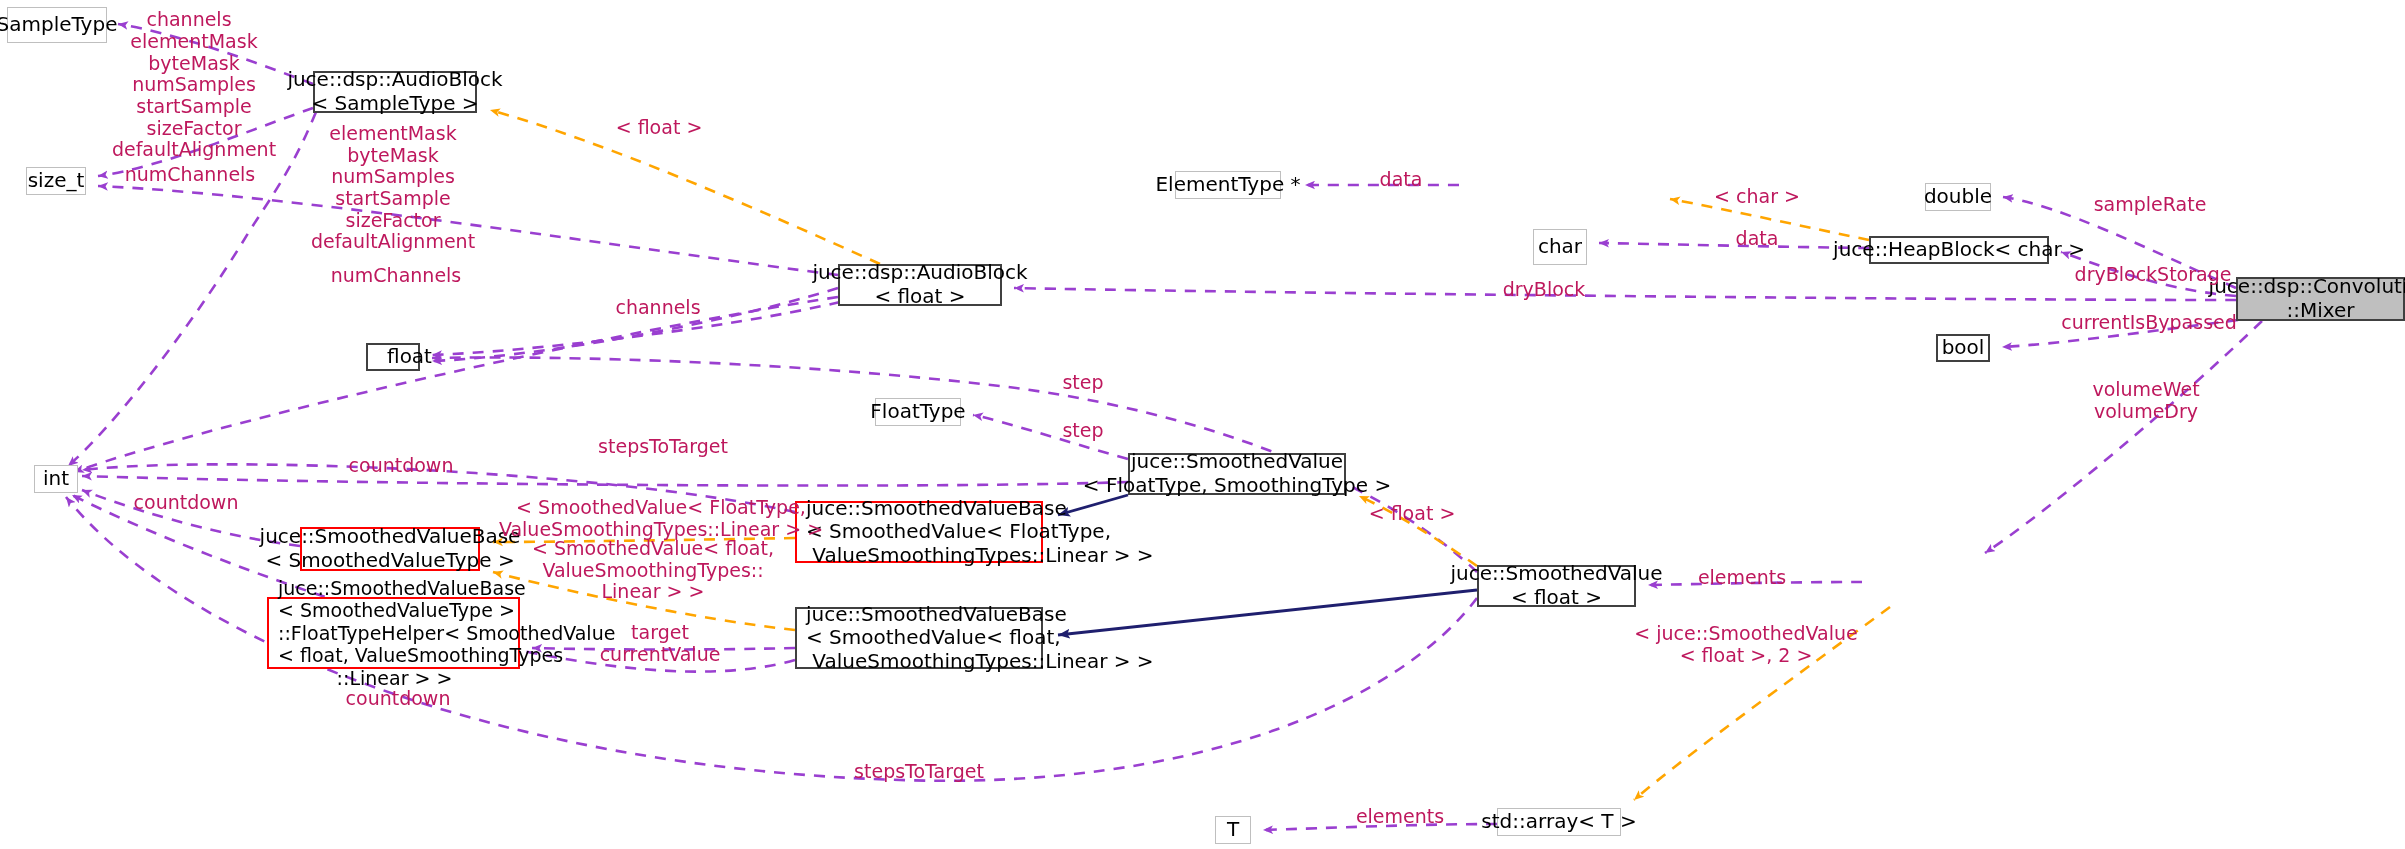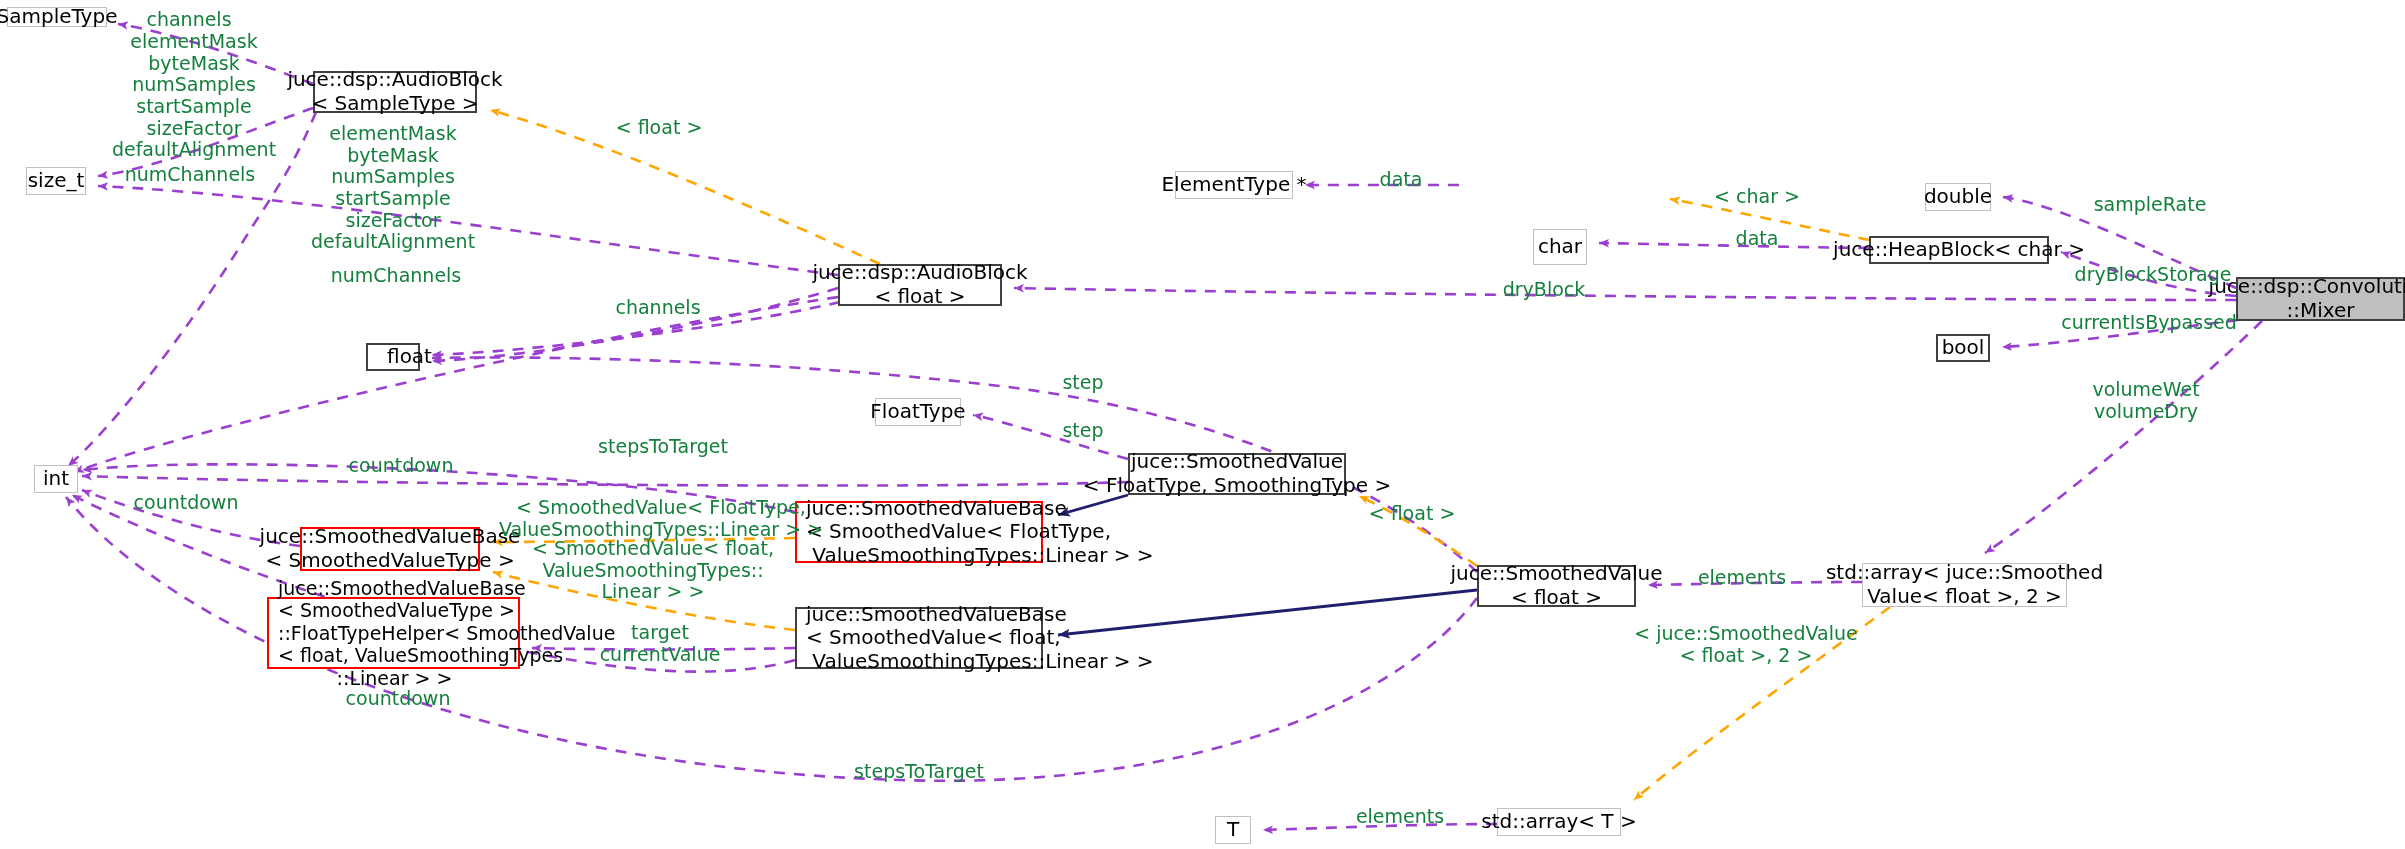--- a/index.html
+++ b/index.html
@@ -20,21 +20,21 @@
     line-height:1.18;
     white-space:pre;
     padding:2px 7px;
   }
   .node.plain{border:1.5px solid #bfbfbf;}
   .node.strong{border:2.5px solid #404040;}
   .node.red{border:2.5px solid #ff0000;}
   .node.current{border:2.5px solid #404040;background:#bfbfbf;}
   .elabel{
     position:absolute;
-    color:#15803d;
+    color:#be185d;
     font-size:19px;
     line-height:1.14;
     text-align:center;
     white-space:pre;
     transform:translate(-50%,-50%);
     pointer-events:none;
   }
   .nline{display:block;}
 </style>
 </head>
@@ -122,27 +122,27 @@
     </g>
 
     <g class="g-inherit" fill="none" stroke="#1f1f6e" stroke-width="2.8" marker-end="url(#ah-inherit)">
 
       <path d="M1128,495 L1058,515"></path>
 
       <path d="M1477,590 L1058,635"></path>
     </g>
   </svg>
 
-  <div class="node plain" style="left:7px;top:7px;width:100px;height:20px;"><span class="nline">SampleType</span></div>
+  <div class="node plain" style="left:7px;top:7px;width:100px;height:36px;"><span class="nline">SampleType</span></div>
 
   <div class="node strong" style="left:313px;top:71px;width:164px;height:42px;"><span class="nline">juce::dsp::AudioBlock</span><span class="nline">&lt; SampleType &gt;</span></div>
 
   <div class="node plain" style="left:26px;top:167px;width:60px;height:28px;"><span class="nline">size_t</span></div>
 
-  <div class="node plain" style="left:1175px;top:171px;width:118px;height:28px;"><span class="nline">ElementType *</span></div>
+  <div class="node plain" style="left:1175px;top:171px;width:106px;height:28px;"><span class="nline">ElementType *</span></div>
 
 
   <div class="node plain" style="left:1925px;top:183px;width:66px;height:28px;"><span class="nline">double</span></div>
 
   <div class="node strong" style="left:838px;top:264px;width:164px;height:42px;"><span class="nline">juce::dsp::AudioBlock</span><span class="nline">&lt; float &gt;</span></div>
 
   <div class="node plain" style="left:1533px;top:229px;width:54px;height:36px;"><span class="nline">char</span></div>
 
   <div class="node strong" style="left:1869px;top:236px;width:180px;height:28px;"><span class="nline">juce::HeapBlock&lt; char &gt;</span></div>
 
@@ -157,21 +157,20 @@
   <div class="node plain" style="left:34px;top:465px;width:44px;height:28px;"><span class="nline">int</span></div>
 
   <div class="node strong" style="left:1128px;top:453px;width:218px;height:42px;"><span class="nline">juce::SmoothedValue</span><span class="nline">&lt; FloatType, SmoothingType &gt;</span></div>
 
   <div class="node red" style="left:795px;top:501px;width:248px;height:62px;align-items:flex-start;text-align:left;padding-left:9px;"><span class="nline">juce::SmoothedValueBase</span><span class="nline">&lt; SmoothedValue&lt; FloatType,</span><span class="nline"> ValueSmoothingTypes::Linear &gt; &gt;</span></div>
 
   <div class="node red" style="left:300px;top:527px;width:180px;height:44px;"><span class="nline">juce::SmoothedValueBase</span><span class="nline">&lt; SmoothedValueType &gt;</span></div>
 
   <div class="node strong" style="left:1477px;top:565px;width:159px;height:42px;"><span class="nline">juce::SmoothedValue</span><span class="nline">&lt; float &gt;</span></div>
 
-  <div class="node plain" style="left:1862px;top:563px;width:205px;height:44px;"><span class="nline">std::array&lt; juce::Smoothed</span><span class="nline">Value&lt; float &gt;, 2 &gt;</span></div>
 
   <div class="node red" style="left:267px;top:597px;width:253px;height:72px;align-items:flex-start;text-align:left;padding-left:9px;font-size:19px;"><span class="nline">juce::SmoothedValueBase</span><span class="nline">&lt; SmoothedValueType &gt;</span><span class="nline">::FloatTypeHelper&lt; SmoothedValue</span><span class="nline">&lt; float, ValueSmoothingTypes</span><span class="nline" style="align-self:center;">::Linear &gt; &gt;</span></div>
 
   <div class="node strong" style="left:795px;top:607px;width:248px;height:62px;align-items:flex-start;text-align:left;padding-left:9px;"><span class="nline">juce::SmoothedValueBase</span><span class="nline">&lt; SmoothedValue&lt; float,</span><span class="nline"> ValueSmoothingTypes::Linear &gt; &gt;</span></div>
 
   <div class="node plain" style="left:1215px;top:816px;width:36px;height:28px;"><span class="nline">T</span></div>
 
   <div class="node plain" style="left:1497px;top:808px;width:124px;height:28px;"><span class="nline">std::array&lt; T &gt;</span></div>
 
   <div class="elabel" style="left:189px;top:20px;"><span class="nline">channels</span></div>

